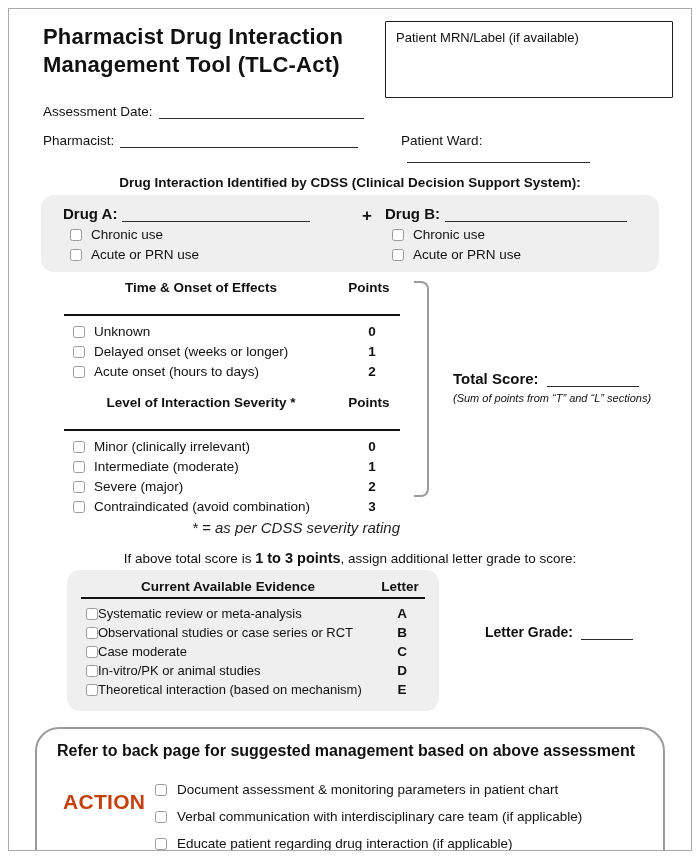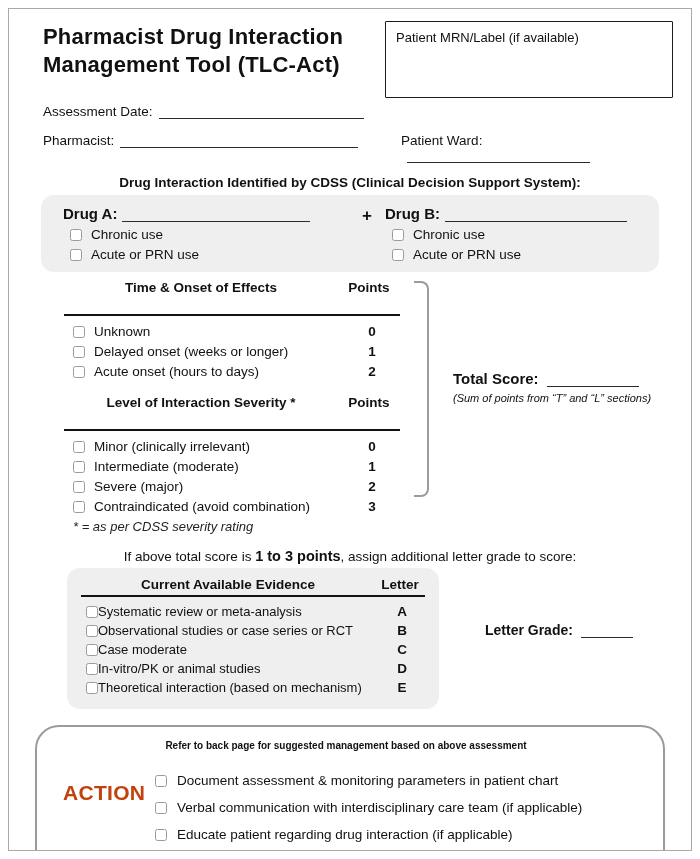--- a/index.html
+++ b/index.html
@@ -48,21 +48,21 @@
   .scoring { display:flex; margin-top:8px; }
   .tables { margin-left:55px; width:336px; }
   .t-head { display:flex; align-items:flex-end; border-bottom:2px solid #121212; padding-bottom:19px; font-weight:bold; font-size:13.5px; }
   .t-title { flex:1; text-align:center; }
   .t-pts { width:62px; text-align:center; }
   .t-body { padding-top:3px; }
   .t-row { display:flex; align-items:center; gap:9px; margin:5px 0; padding-left:9px; font-size:13.5px; }
   .t-label { flex:1; }
   .t-val { width:56px; text-align:center; font-weight:bold; }
   .sev { margin-top:16px; }
-  .footnote { font-style:italic; font-size:13px; margin:4px 0 0 9px; color:#222; }
+  .footnote { font-style:italic; font-size:15px; margin:4px 0 0 9px; color:#222;text-align:right; }
 
   .bracket {
     width:13px; height:212px; margin-left:14px; flex:0 0 13px; margin-top:1px;
     border:2.5px solid #9b9b9b; border-left:none; border-radius:0 8px 8px 0;
   }
   .total-block { margin-left:24px; margin-top:90px; }
   .ts-line { font-size:15px; font-weight:bold; white-space:nowrap; }
   .ts-line .uline { width:92px; margin-left:8px; height:14px; }
   .ts-note { font-style:italic; font-size:11px; margin-top:5px; }
 
@@ -79,21 +79,21 @@
   .e-label { flex:1; white-space:nowrap; }
   .e-letter { width:46px; text-align:center; font-weight:bold; font-size:13.5px; }
   .letter-grade { margin:54px 0 0 46px; font-size:14px; font-weight:bold; white-space:nowrap; }
   .letter-grade .uline { width:52px; margin-left:8px; }
 
   
   .action-box {
     margin:16px 26px 0 26px; border:2.2px solid #9b9b9b; border-radius:24px;
     padding:13px 22px 12px 14px; box-shadow:0 3px 2px -1px rgba(0,0,0,0.25);
   }
-  .action-heading { text-align:center; font-weight:bold; font-size:10px; }
+  .action-heading { text-align:center; font-weight:bold; font-size:16px; }
   .action-body { display:flex; margin-top:10px; }
   .action-label {
     flex:0 0 92px; width:92px; padding-left:12px; margin-top:20px;
     font-size:21px; font-weight:bold; color:#c2410c; letter-spacing:0.3px;
   }
   .action-items { flex:1; }
   .action-items .chk-row { margin:12px 0; margin-left:0; gap:10px; }
   .final-line { margin:12px 0 0 20px; font-size:13.5px; }
   .final-line .uline { width:258px; margin-left:5px; }
   .second-line { margin:15px 0 0 18px; width:450px; border-bottom:1.6px solid #2b2b2b; height:5px; }

